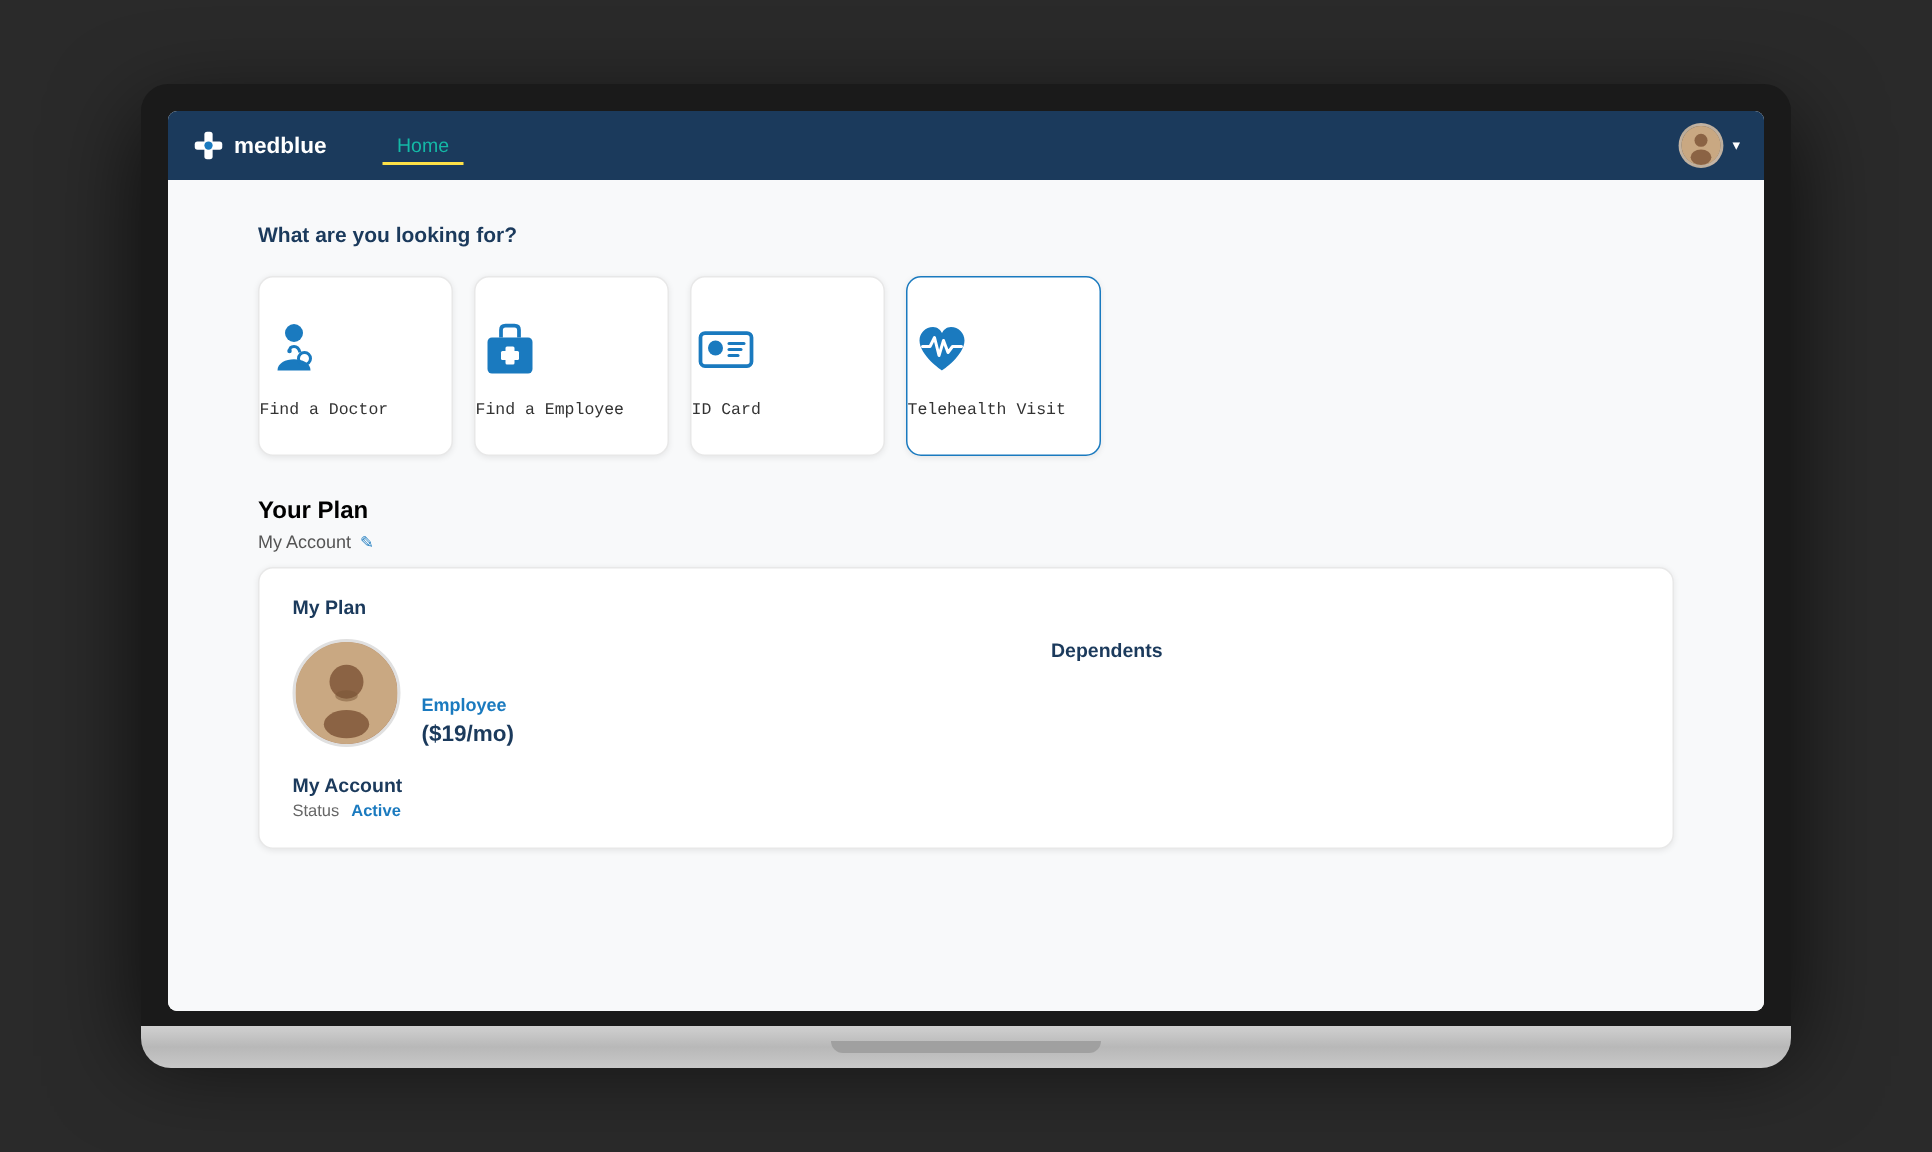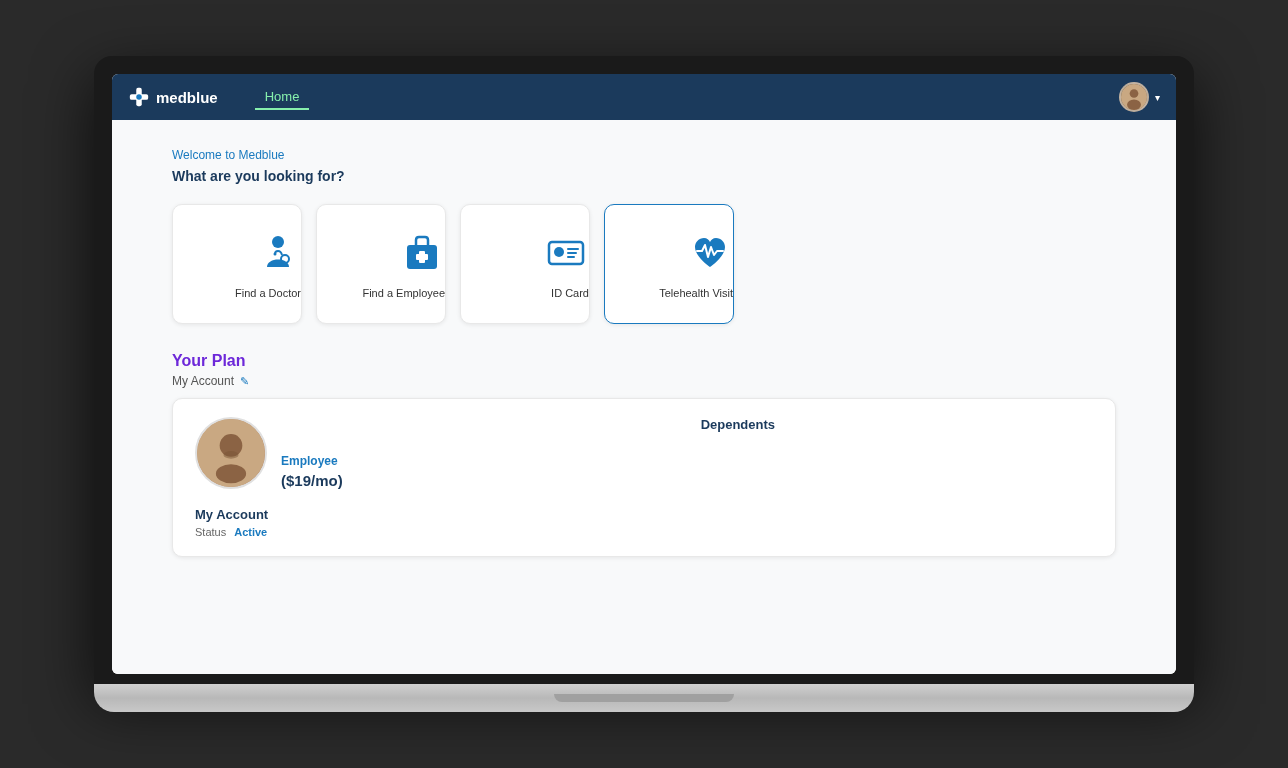--- a/index.html
+++ b/index.html
@@ -74,24 +74,24 @@
       height: 22px;
     }
 
     .logo-text {
       color: white;
       font-size: 15px;
       font-weight: 600;
     }
 
     .nav-link {
-      color: #86efac;
+      color: #14b8a6;
       font-size: 13px;
       padding: 4px 10px;
-      border-bottom: 2px solid #86efac;
+      border-bottom: 2px solid #fde047;
     }
 
     .navbar-right {
       margin-left: auto;
       display: flex;
       align-items: center;
       gap: 6px;
     }
 
     .avatar-circle {
@@ -149,48 +149,49 @@
       margin-bottom: 28px;
     }
 
     .card {
       background: white;
       border-radius: 10px;
       width: 130px;
       height: 120px;
       display: flex;
       flex-direction: column;
-      align-items: flex-end;
+      align-items: flex-start;
       justify-content: center;
       cursor: pointer;
       box-shadow: 0 1px 4px rgba(0,0,0,0.08);
       border: 1px solid #e8e8e8;
       transition: box-shadow 0.2s;
       gap: 8px;
+      font-family: Liberation Mono, monospace;
     }
 
     .card.active {
       border: 1.5px solid #1a7abf;
     }
 
     .card-label {
       font-size: 11px;
       color: #333;
       text-align: center;
       font-weight: 500;
     }
 
     .card-icon svg {
       width: 46px;
       height: 46px;
     }
 
     
     .section-title {
-      color: #6d28d9;
+      color: #000000;
       font-size: 16px;
       font-weight: 700;
       margin-bottom: 4px;
     }
 
     .my-account-row {
       display: flex;
       align-items: center;
       gap: 6px;
       margin-bottom: 10px;
@@ -324,21 +325,20 @@
               <circle cx="15" cy="11" r="5" fill="#8B6344"></circle>
               <ellipse cx="15" cy="24" rx="8" ry="6" fill="#8B6344"></ellipse>
             </svg>
           </div>
           <span class="dropdown-arrow">▾</span>
         </div>
       </nav>
 
       <div class="main-content">
 
-        <p class="welcome-text">Welcome to Medblue</p>
         <p class="looking-for">What are you looking for?</p>
 
         <div class="cards-row">
 
           <div class="card">
             <div class="card-icon">
               <svg viewBox="0 0 46 46" fill="none">
 
                 <circle cx="23" cy="13" r="6" fill="#1a7abf"></circle>
                 <path d="M12 38 C12 28 34 28 34 38" fill="#1a7abf"></path>
@@ -395,20 +395,21 @@
 
         </div>
 
         <h2 class="section-title">Your Plan</h2>
         <div class="my-account-row">
           <span class="my-account-link">My Account</span>
           <span class="edit-icon">✎</span>
         </div>
 
         <div class="plan-card">
+          <div class="plan-card-title">My Plan</div>
           <div class="plan-body">
 
             <div class="plan-member">
               <div class="member-avatar">
                 <svg viewBox="0 0 72 72">
                   <circle cx="36" cy="36" r="36" fill="#c9a882"></circle>
 
                   <circle cx="36" cy="28" r="12" fill="#8B6344"></circle>
 
                   <ellipse cx="36" cy="58" rx="16" ry="10" fill="#8B6344"></ellipse>

